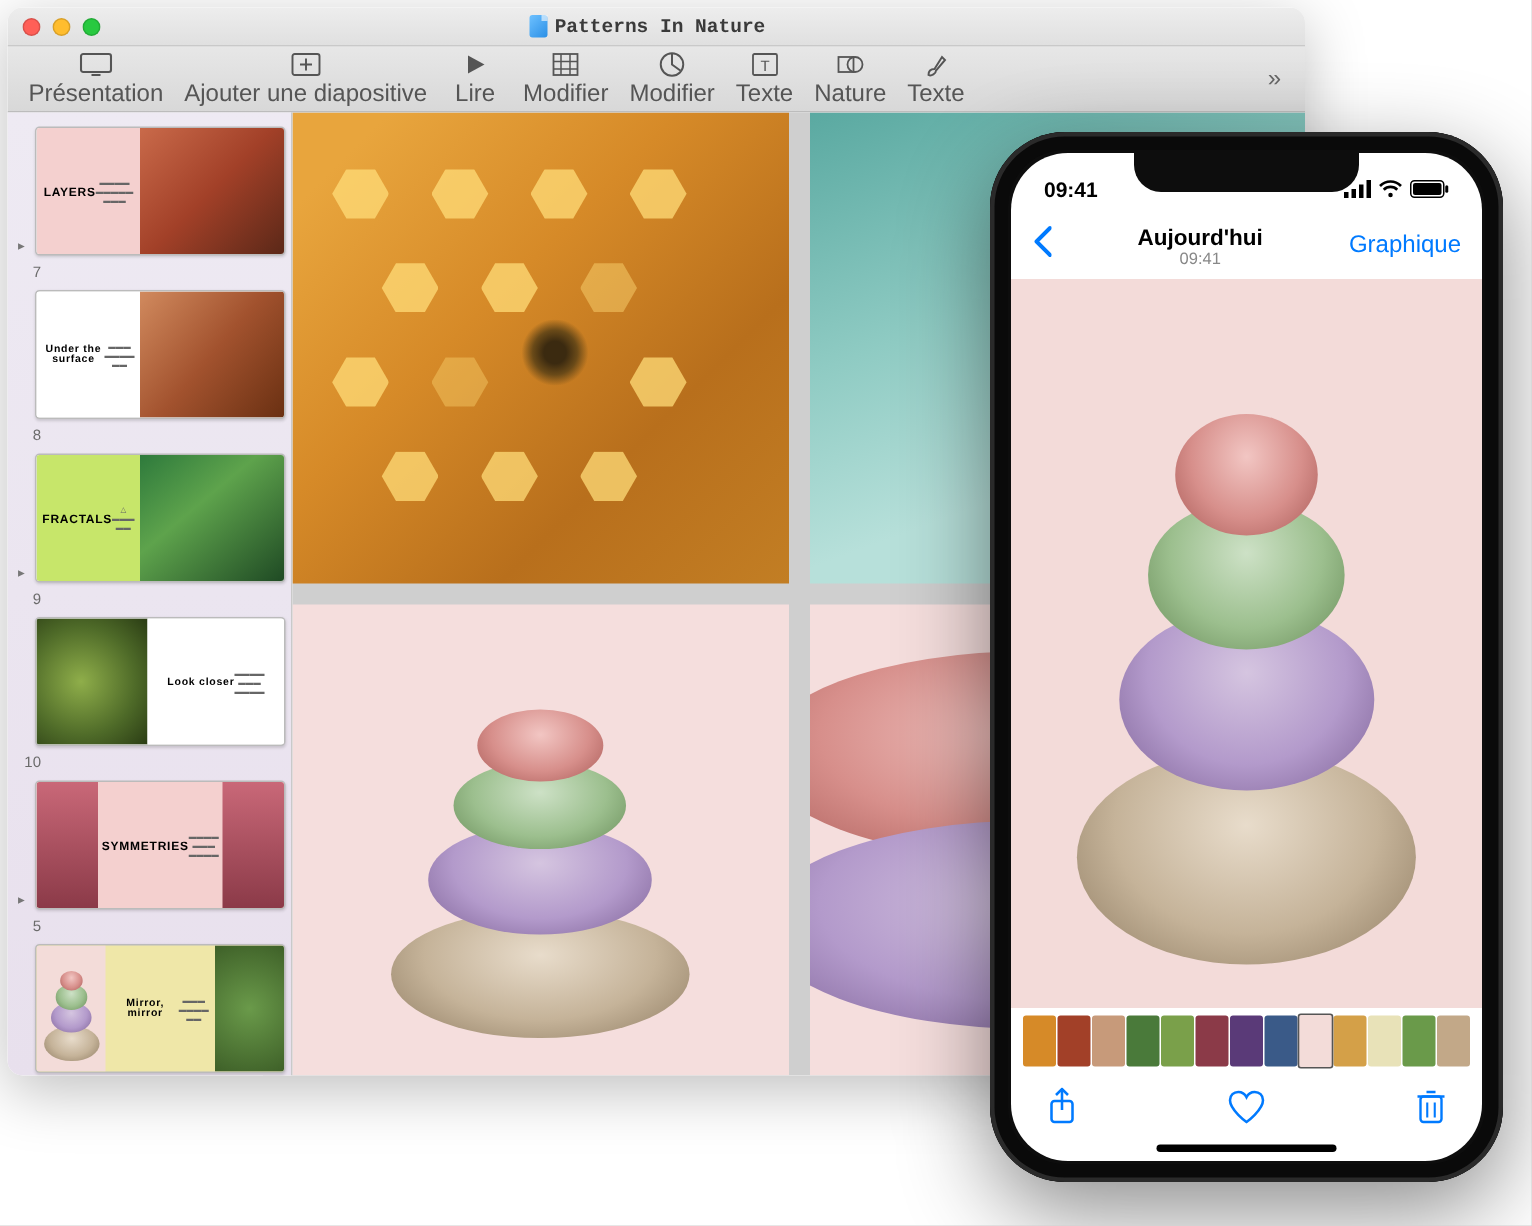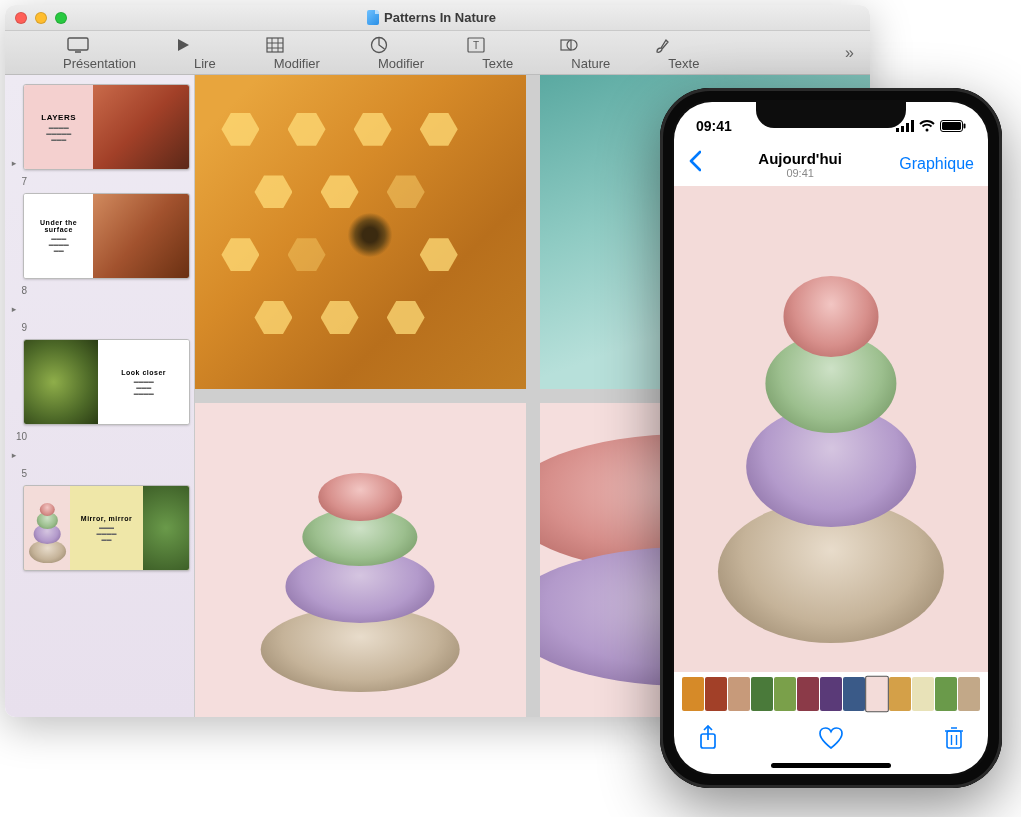--- a/index.html
+++ b/index.html
@@ -33,42 +33,42 @@
       align-items: center;
       padding: 0 10px;
       position: relative;
     }
     .traffic-lights { display: flex; gap: 8px; }
     .tl { width: 12px; height: 12px; border-radius: 50%; border: 0.5px solid rgba(0,0,0,0.15);}
     .tl.red{background:#ff5f57;} .tl.yellow{background:#ffbd2e;} .tl.green{background:#28c940;}
     .win-title {
       position: absolute; left: 0; right: 12px; text-align: center;
       font-size: 13px; font-weight: 600; color: #3a3a3a;
-      display:flex; align-items:center; justify-content:center; gap:5px;
+      display:flex; align-items:center; justify-content:center; gap:5px;font-family:Liberation Mono, monospace;
     }
     .doc-icon{width:12px;height:15px;background:linear-gradient(135deg,#6ec1ff,#2a8fe6);border-radius:2px;position:relative;}
     .doc-icon::after{content:"";position:absolute;top:0;right:0;width:4px;height:4px;background:rgba(255,255,255,.6);}
 
     .toolbar {
       height: 44px;
       background: linear-gradient(#e7e7e7, #d8d8d8);
       border-bottom: 1px solid #bcbcbc;
       display: flex;
       align-items: center;
       padding: 0 8px;
       gap: 2px;
     }
     .tb-btn {
       display: flex; flex-direction: column; align-items: center; justify-content:center;
       padding: 2px 6px; cursor:pointer; color:#4a4a4a;
       min-width: 48px;
     }
     .tb-btn.xwide{min-width:120px;}
     .tb-icon{height:20px;display:flex;align-items:center;justify-content:center;}
-    .tb-label{font-size:13px;color:#555;margin-top:1px;margin-left:44px;}
+    .tb-label{font-size:16px;color:#555;margin-top:1px;}
     .tb-more{margin-left:auto;font-size:16px;color:#666;padding:0 8px;cursor:pointer;}
 
     .content {
       display:flex; height: calc(100% - 70px);
     }
 
     
     .sidebar {
       width: 190px;
       background: linear-gradient(#eeeaf3, #e8e0ed);
@@ -77,21 +77,21 @@
       padding: 6px 4px;
     }
     .slide-row{display:flex;align-items:flex-end;gap:4px;padding:3px 0;}
     .slide-num{font-size:10px;color:#6b6b6b;width:18px;text-align:right;}
     .disclosure{width:10px;font-size:9px;color:#777;display:flex;align-items:center;justify-content:center;height:14px;}
     .slide-thumb{
       flex:1; height:86px; background:#fff; border:1px solid #bbb; border-radius:3px;
       box-shadow: 0 1px 2px rgba(0,0,0,.15);
       display:flex; overflow:hidden; position:relative;
     }
-    .st-left{width:42%;display:flex;flex-direction:column;align-items:center;justify-content:center;padding:4px;}
+    .st-left{width:42%;display:flex;flex-direction:row;align-items:center;justify-content:center;padding:4px;}
     .st-right{flex:1;}
     .st-title{font-size:8px;font-weight:700;letter-spacing:.5px;text-align:center;}
     .st-body{font-size:5px;color:#666;text-align:center;line-height:1.2;margin-top:2px;}
 
     
     .canvas{flex:1;background:#dadada;position:relative;overflow:hidden;}
     .slide-canvas{position:absolute;inset:0;background:#cfcfcf;}
     .img-grid{display:grid;grid-template-columns:1fr 1fr;grid-template-rows:1fr 1fr;gap:14px;width:100%;height:100%;padding:0;}
     .img-cell{position:relative;overflow:hidden;}
     .img-cell.honeycomb{background:linear-gradient(135deg,#e8a53d 10%,#d68a28 40%,#b86f1c 70%,#c27e24);}
@@ -165,20 +165,30 @@
   <div class="toolbar">
     <div class="tb-btn">
       <span class="tb-icon">
         <svg width="22" height="16" viewBox="0 0 22 16">
             <rect x="1" y="1" width="20" height="12" rx="1.5" fill="none" stroke="#555" stroke-width="1.4"></rect>
             <line x1="8" y1="15" x2="14" y2="15" stroke="#555" stroke-width="1.4"></line>
           </svg>
       </span>
       <span class="tb-label">Présentation</span>
     </div>
+    <div class="tb-btn xwide">
+      <span class="tb-icon">
+        <svg width="20" height="16" viewBox="0 0 20 16">
+            <rect x="1" y="1" width="18" height="14" rx="1.5" fill="none" stroke="#555" stroke-width="1.3"></rect>
+            <line x1="10" y1="4" x2="10" y2="12" stroke="#555" stroke-width="1.3"></line>
+            <line x1="6" y1="8" x2="14" y2="8" stroke="#555" stroke-width="1.3"></line>
+          </svg>
+      </span>
+      <span class="tb-label">Ajouter une diapositive</span>
+    </div>
     <div class="tb-btn">
       <span class="tb-icon">
         <svg width="16" height="16" viewBox="0 0 16 16">
             <polygon points="3,2 14,8 3,14" fill="#555"></polygon>
           </svg>
       </span>
       <span class="tb-label">Lire</span>
     </div>
     <div class="tb-btn">
       <span class="tb-icon">
@@ -257,20 +267,27 @@
           </div>
           <div class="st-right" style="background:linear-gradient(130deg,#d18a5e,#a2522e 50%,#6a3012);"></div>
         </div>
       </div>
       <div class="slide-row">
           <span class="slide-num">8</span>
         </div>
 
       <div class="slide-row">
         <span class="disclosure">▸</span>
+        <div class="slide-thumb">
+          <div class="st-left" style="background:#c7e66a;">
+            <div class="st-title">FRACTALS</div>
+            <div class="st-body">△<br>▬▬▬<br>▬▬</div>
+          </div>
+          <div class="st-right" style="background:linear-gradient(140deg,#2e7a3c,#5ea34c 40%,#1f4a24);"></div>
+        </div>
       </div>
       <div class="slide-row">
           <span class="slide-num">9</span>
         </div>
 
       <div class="slide-row">
         <span class="disclosure"></span>
         <div class="slide-thumb">
           <div style="width:45%;background:radial-gradient(circle at 40% 50%,#8fae4a,#4e6a28 60%,#2a3c14);"></div>
           <div class="st-left" style="background:#fff;flex:1;">
@@ -278,20 +295,28 @@
             <div class="st-body">▬▬▬▬<br>▬▬▬<br>▬▬▬▬</div>
           </div>
         </div>
       </div>
       <div class="slide-row">
           <span class="slide-num">10</span>
         </div>
 
       <div class="slide-row">
         <span class="disclosure">▸</span>
+        <div class="slide-thumb">
+          <div class="st-left" style="background:#f4d0cf;width:100%;">
+            <div class="st-title">SYMMETRIES</div>
+            <div class="st-body">▬▬▬▬<br>▬▬▬<br>▬▬▬▬</div>
+          </div>
+          <div style="position:absolute;top:0;right:0;bottom:0;width:25%;background:linear-gradient(180deg,#c96878,#8b3a48);"></div>
+          <div style="position:absolute;top:0;left:0;bottom:0;width:25%;background:linear-gradient(180deg,#c96878,#8b3a48);"></div>
+        </div>
       </div>
       <div class="slide-row">
           <span class="slide-num">5</span>
         </div>
 
       <div class="slide-row">
         <span class="disclosure"></span>
         <div class="slide-thumb" style="background:#efe7a8;">
           <div style="width:28%;background:#f3dcd9;position:relative;">
             <div class="urchin-stack" style="width:80%;height:88%;">

